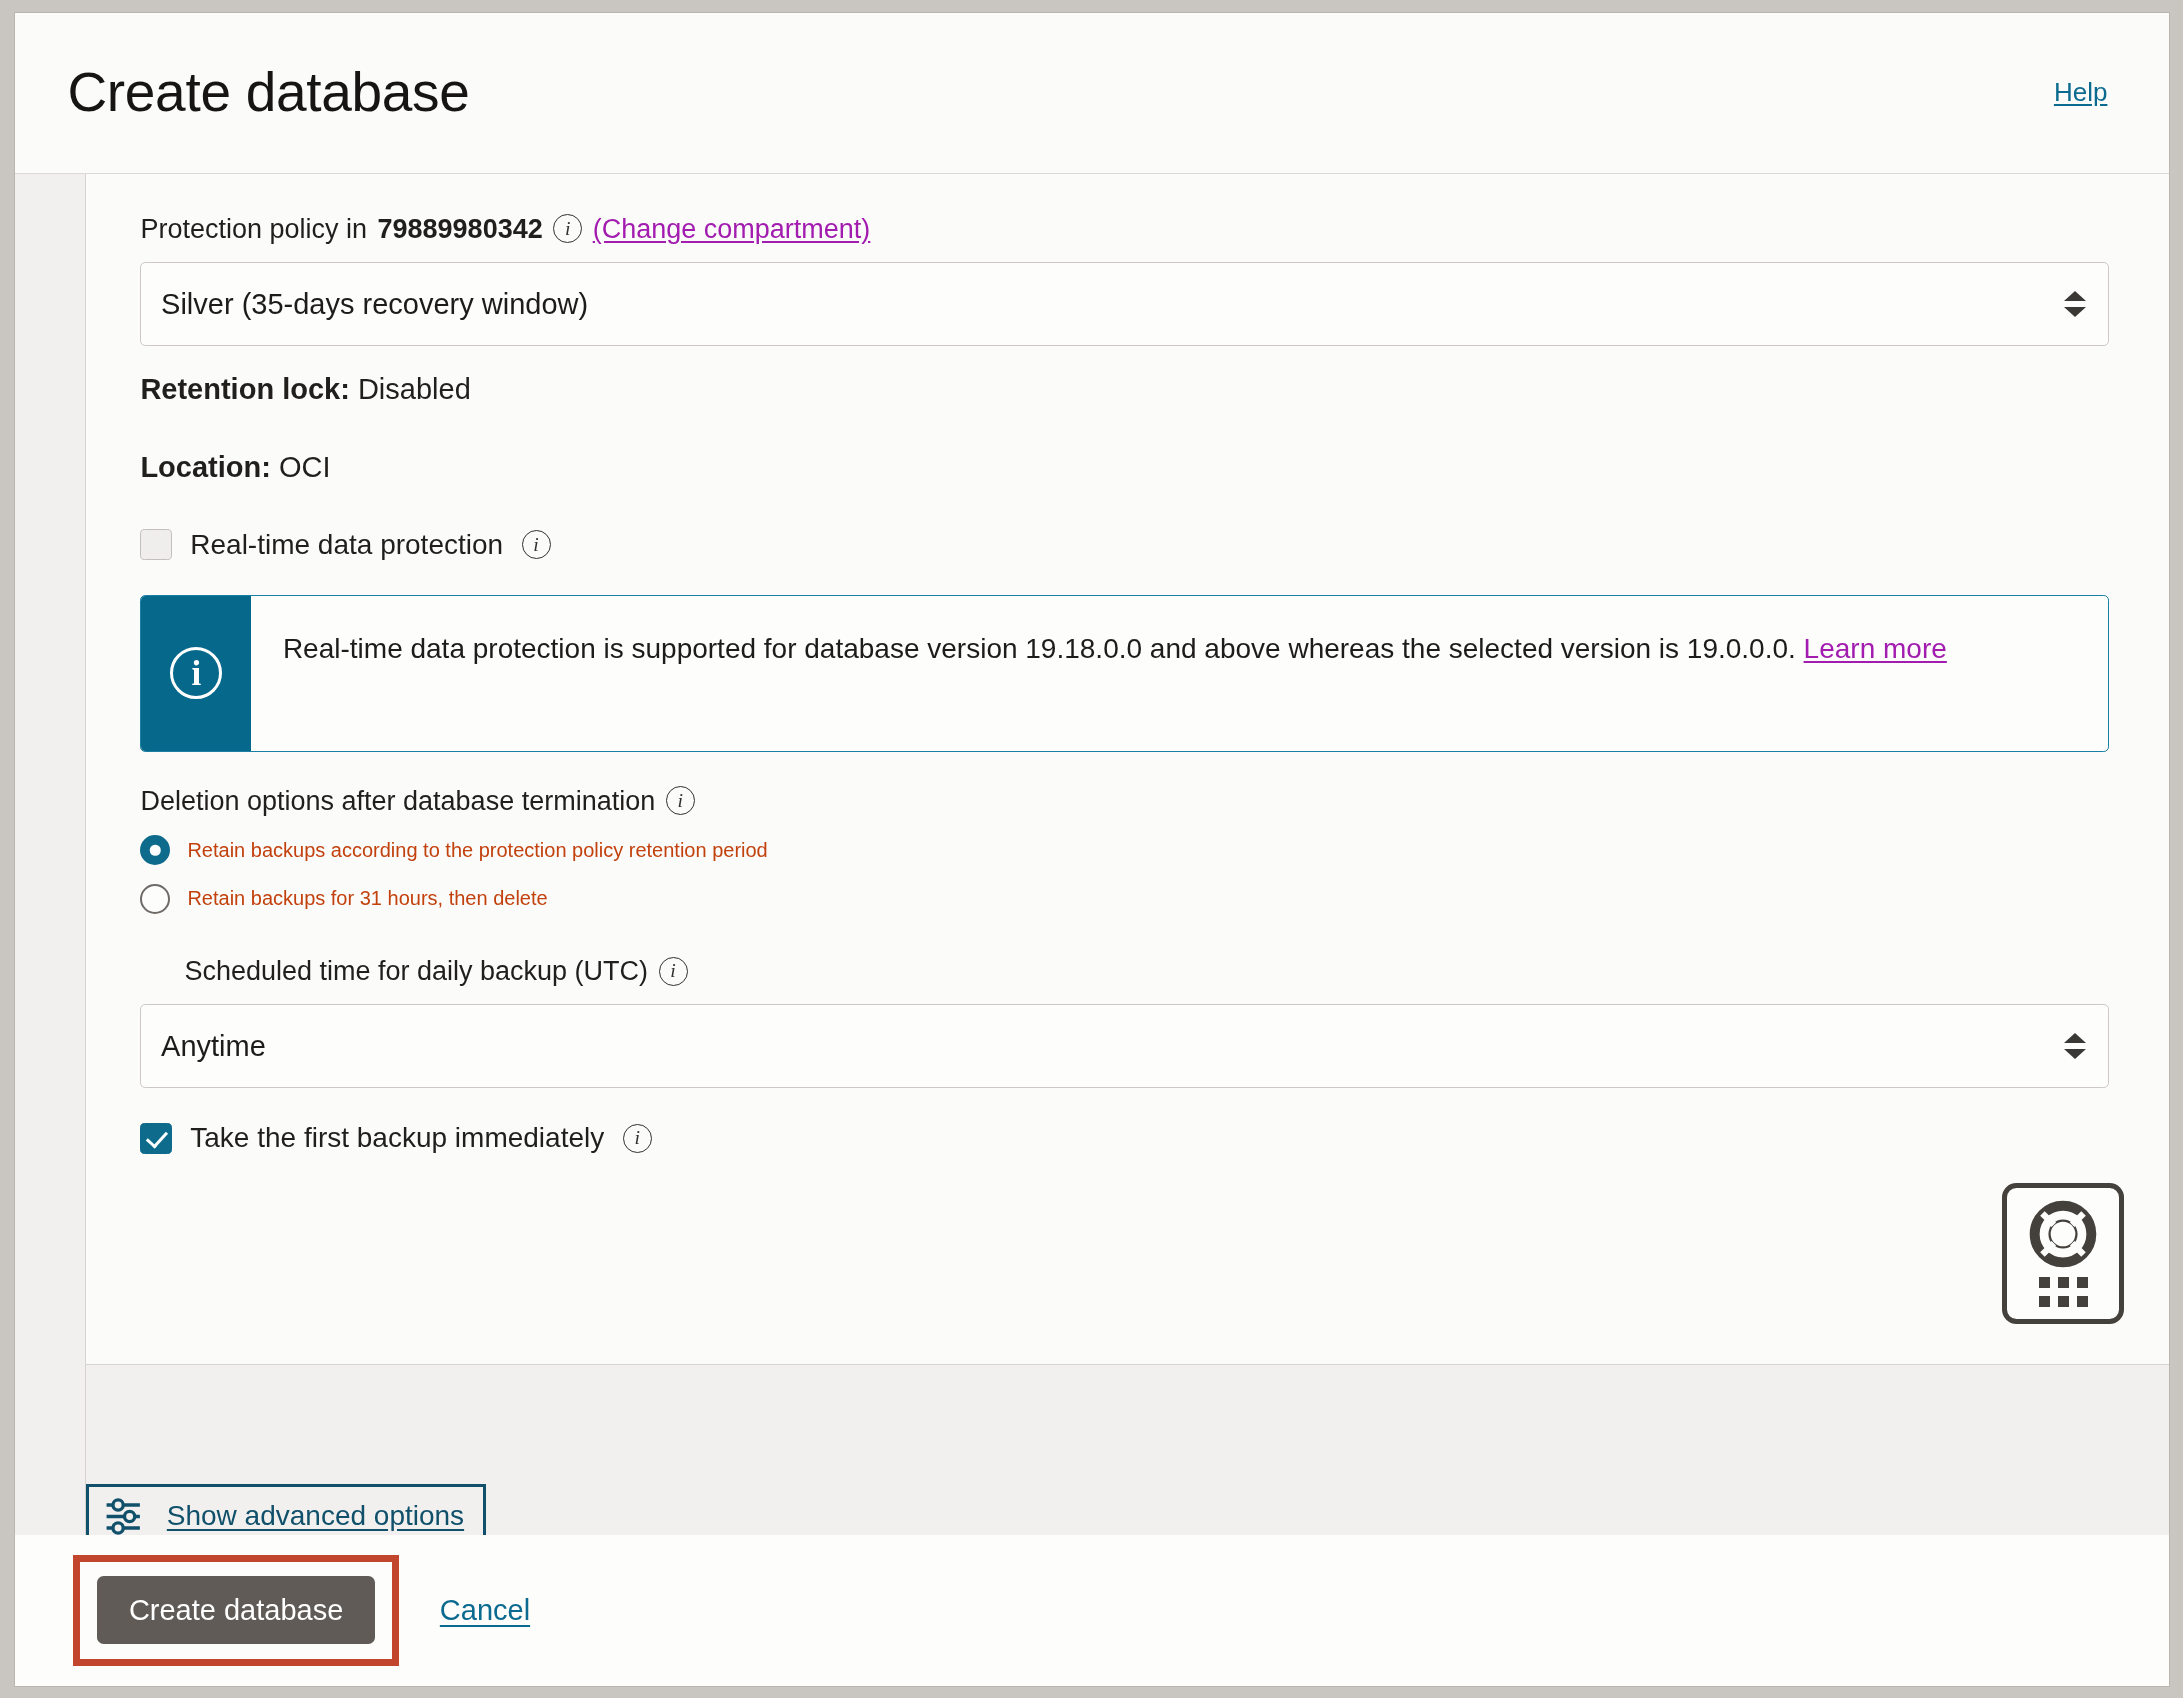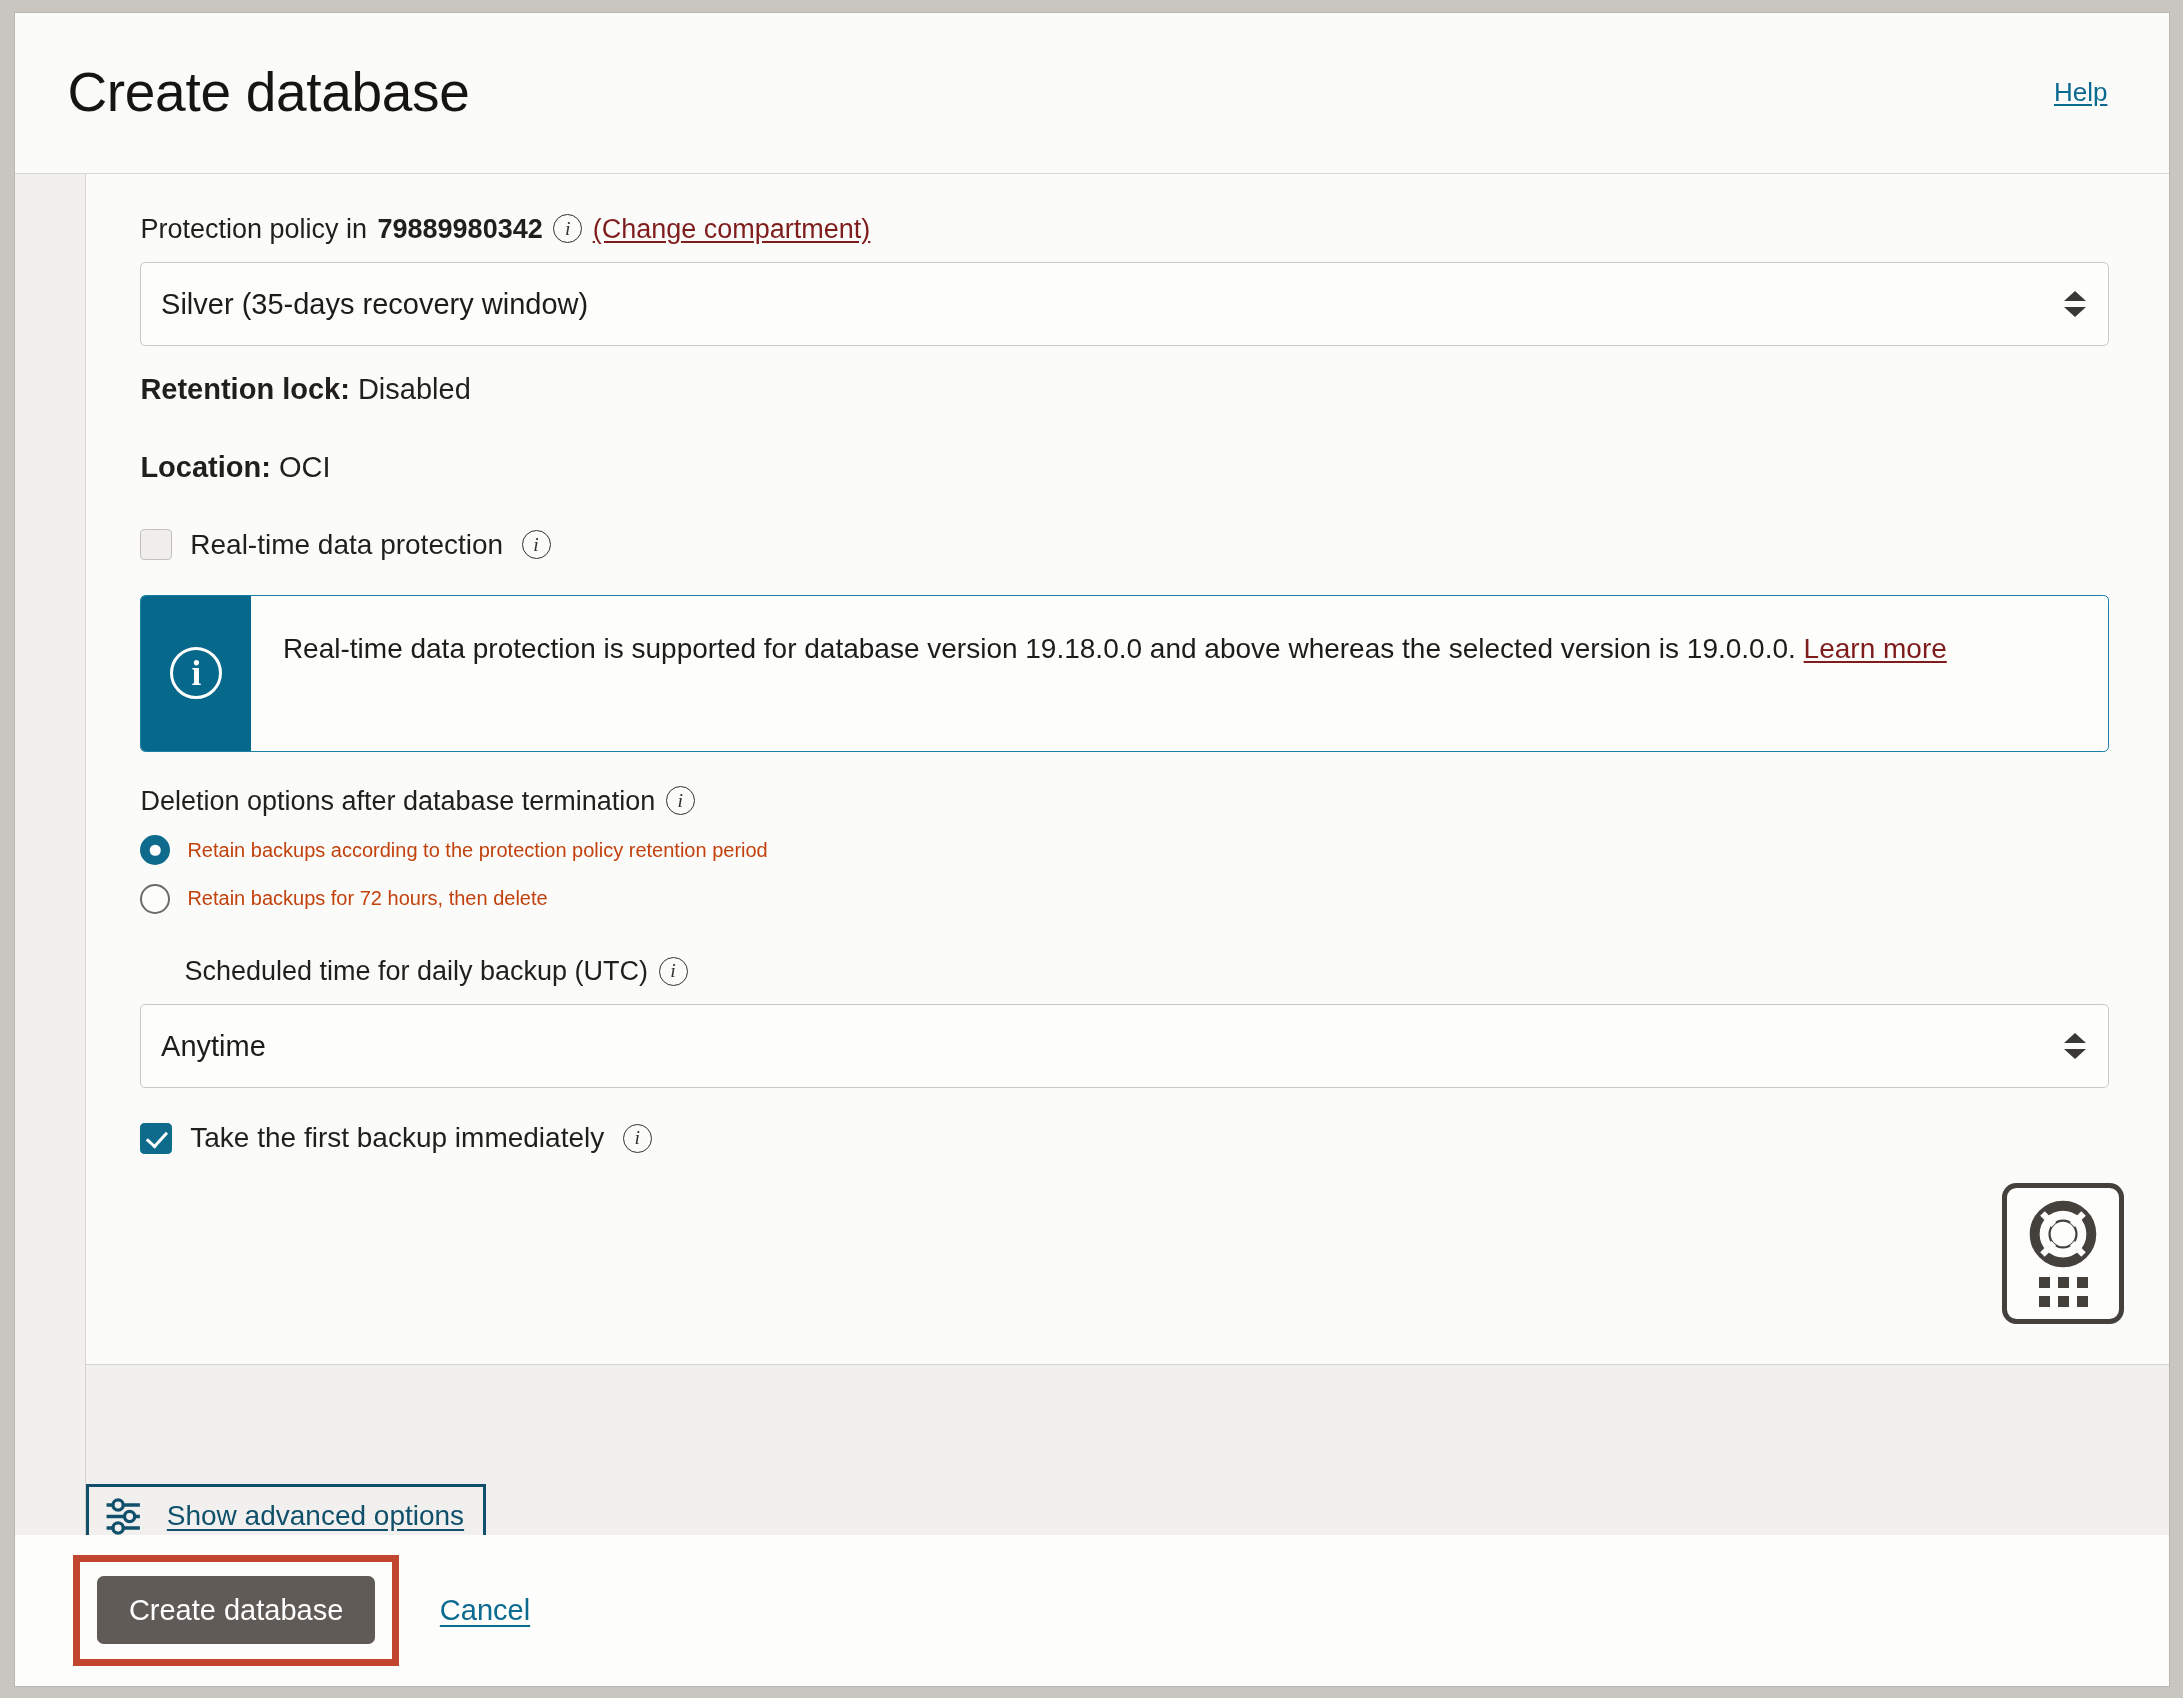--- a/index.html
+++ b/index.html
@@ -118,21 +118,21 @@
     font-style: italic;
     font-size: 19.7px;
     color: #33312e;
     flex: 0 0 auto;
     box-sizing: border-box;
     line-height: 1;
     cursor: pointer;
   }
 
   .link {
-    color: #7f1d1d;
+    color: #a21caf;
     text-decoration: underline;
     text-underline-offset: 3.3px;
     cursor: pointer;
   }
 
   
   .select {
     margin-top: 17px;
     height: 84px;
     background: #fdfdfc;
@@ -435,21 +435,21 @@
             <span class="info-icon">i</span>
           </div>
 
           <div class="radio-row" style="margin-top:18.4px;">
             <span class="radio on"></span>
             <span class="radio-label">Retain backups according to the protection policy retention period</span>
           </div>
 
           <div class="radio-row" style="margin-top:18.4px;">
             <span class="radio off"></span>
-            <span class="radio-label">Retain backups for 72 hours, then delete</span>
+            <span class="radio-label">Retain backups for 31 hours, then delete</span>
           </div>
 
           <div class="field-label" style="margin-top:41px;margin-left:44px;">
             <span>Scheduled time for daily backup (UTC)</span>
             <span class="info-icon">i</span>
           </div>
 
           <div class="select">
             <span class="select-value">Anytime</span>
             <span class="spinner">

